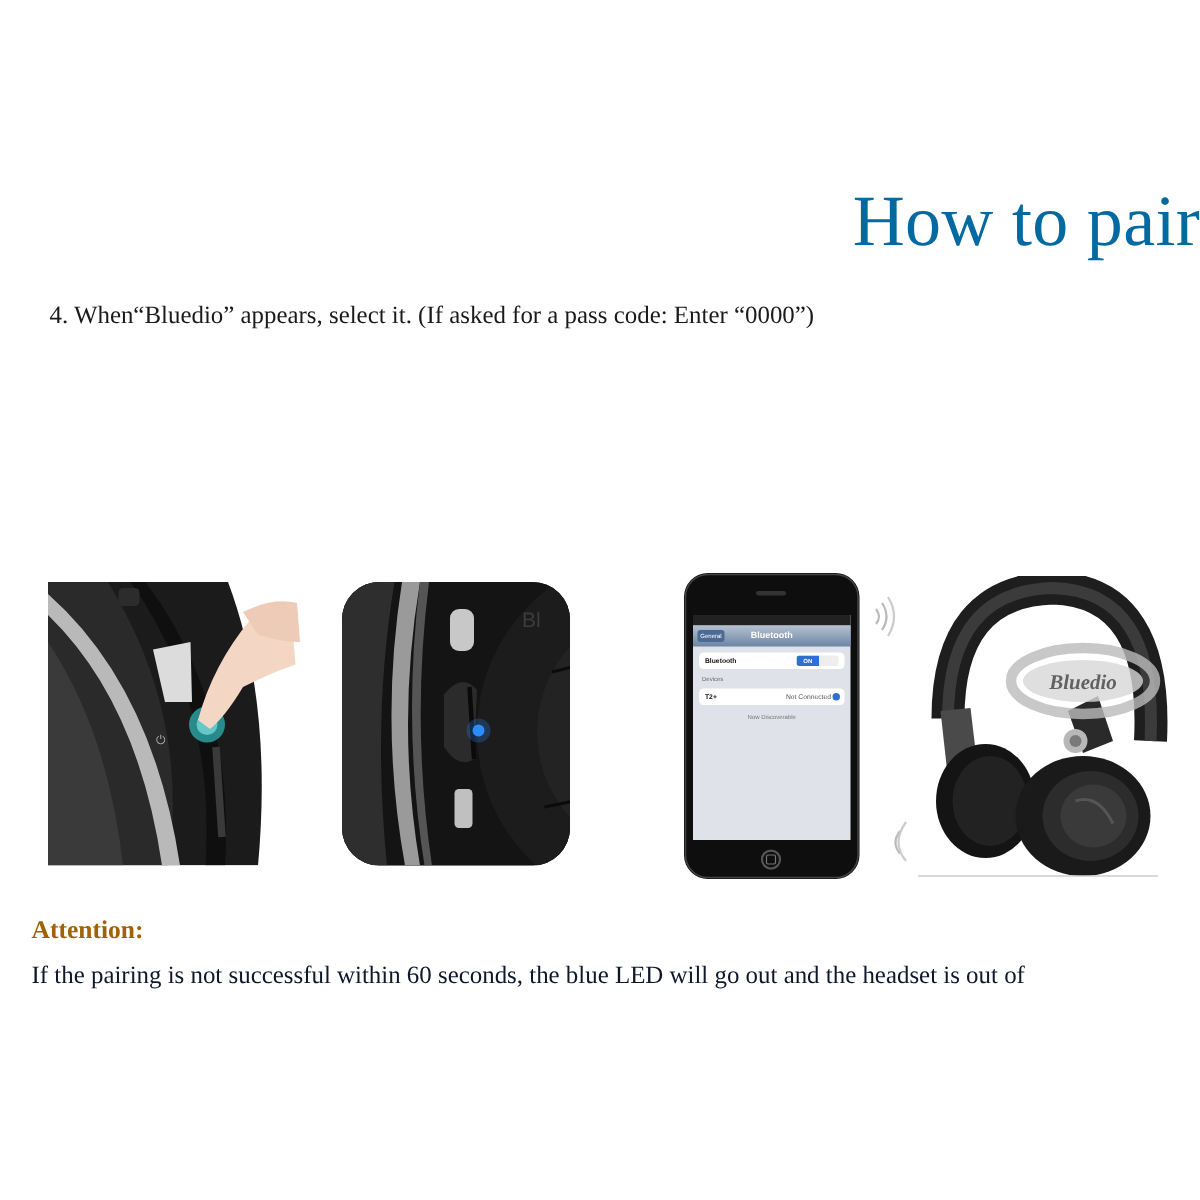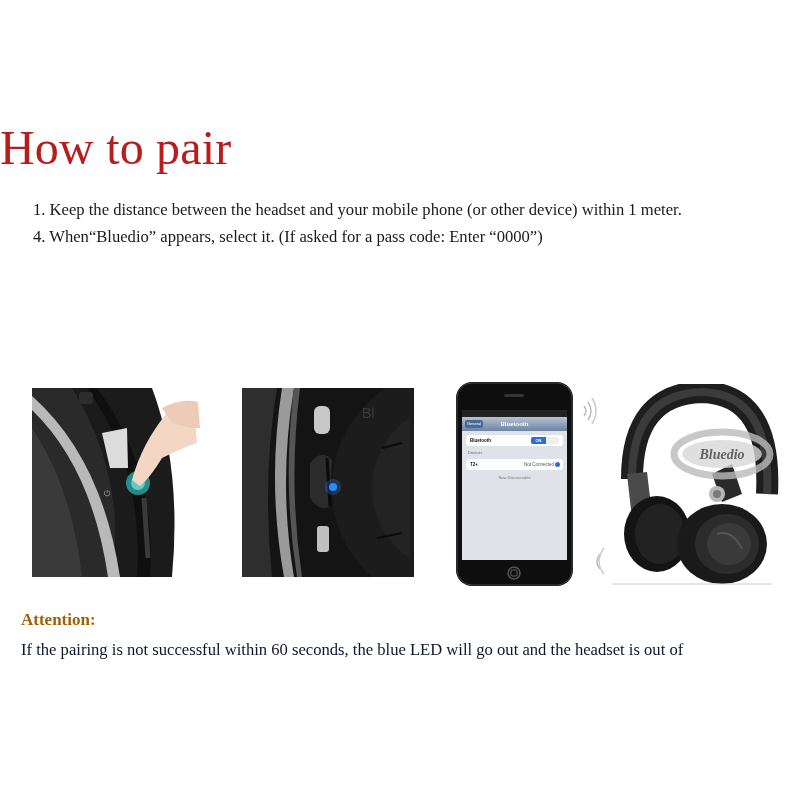--- a/index.html
+++ b/index.html
@@ -1,22 +1,22 @@
 <!DOCTYPE html>
 <html><head>
 <meta charset="utf-8">
 <style>
   html, body { margin:0; padding:0; background:#ffffff; }
   body { width:800px; height:800px; position:relative; overflow:hidden; font-family:"Liberation Serif", "DejaVu Serif", serif; color:#141414; }
-  .title { position:absolute; left:0; width:800px; top:118px; text-align:left; font-size:48px; line-height:60px; color:#b91c1c; letter-spacing:0.2px; }
+  .title { position:absolute; left:0; width:800px; top:118px; text-align:right; font-size:48px; line-height:60px; color:#0369a1; letter-spacing:0.2px; }
   .steps { position:absolute; left:33px; top:196px; width:740px; font-size:16.6px; line-height:27.2px; color:#1a1a1a; }
   .steps p { margin:0; white-space:nowrap; }
   .photo { position:absolute; top:388px; overflow:hidden; background:#1c1c1c; }
   .p1 { left:32px; width:168px; height:189px; background:#fff; }
-  .p2 { left:242px; width:172px; height:189px; }
+  .p2 { left:228px; width:152px; height:189px;border-radius:25px; }
   .phone-wrap { position:absolute; left:452px; top:380px; width:125px; height:208px; }
   .headset-wrap { position:absolute; left:592px; top:384px; width:196px; height:205px; }
   .attention { position:absolute; left:21px; top:610px; font-size:17px; font-weight:bold; color:#a16207; }
   .att-body { position:absolute; left:21px; top:636px; width:760px; font-size:16.6px; line-height:28px; color:#0f172a; }
   .att-body p { margin:0; white-space:nowrap; }
   .phone-ui { position:absolute; left:10px; top:30px; width:105px; height:150px; background:#dfe3e9; font-family:"Liberation Sans", sans-serif; }
   .statusbar { height:7px; background:#222; color:#ccc; font-size:4px; line-height:7px; padding-left:3px; }
   .navbar { height:14px; background:linear-gradient(#b5c2d3,#6d84a3); position:relative; }
   .navbar .back { position:absolute; left:3px; top:3px; width:18px; height:8px; background:#4c6a96; border-radius:2px; color:#fff; font-size:4px; line-height:8px; text-align:center; }
   .navbar .ttl { position:absolute; left:0; right:0; top:0; text-align:center; color:#fff; font-size:6px; line-height:14px; font-weight:bold; }
@@ -27,21 +27,20 @@
   .nc { position:absolute; right:9px; font-weight:normal; color:#555; }
   .info-dot { position:absolute; right:3px; top:3px; width:5px; height:5px; border-radius:50%; background:#2f6fd3; }
   .disc { text-align:center; font-size:4px; color:#777; margin-top:5px; }
 </style>
 </head>
 <body>
 
 <div class="title">How to pair</div>
 
 <div class="steps">
-  <p>1. Keep the distance between the headset and your mobile phone (or other device) within 1 meter.</p>
   <p>4. When“Bluedio” appears, select it. (If asked for a pass code: Enter “0000”)</p>
 </div>
 
 <div class="photo p1">
   <svg width="168" height="189" viewBox="0 0 168 189">
     <rect width="168" height="189" fill="#ffffff"></rect>
     <path d="M0 0 L120 0 Q150 80 140 189 L0 189 Z" fill="#1b1b1b"></path>
     <path d="M0 0 L40 0 Q95 90 80 189 L0 189 Z" fill="#2a2a2a"></path>
     <path d="M0 8 Q70 70 88 189 L76 189 Q60 80 0 22 Z" fill="#b9b9b9"></path>
     <path d="M0 40 Q40 100 50 189 L0 189 Z" fill="#3a3a3a"></path>

